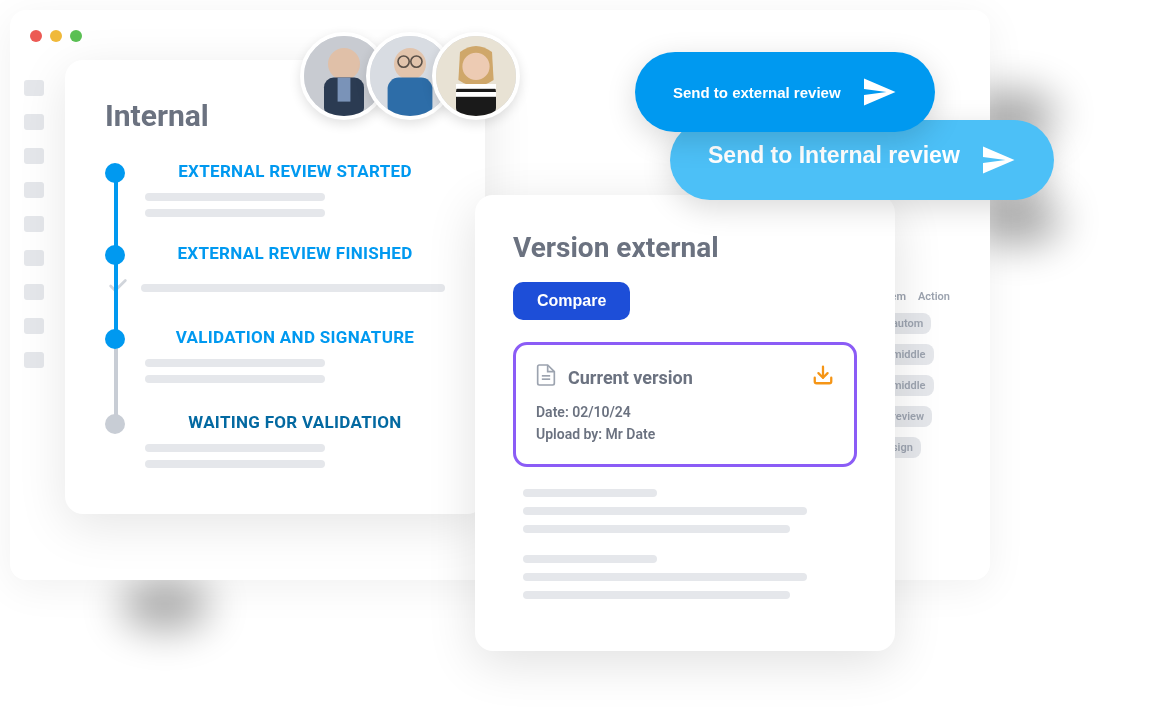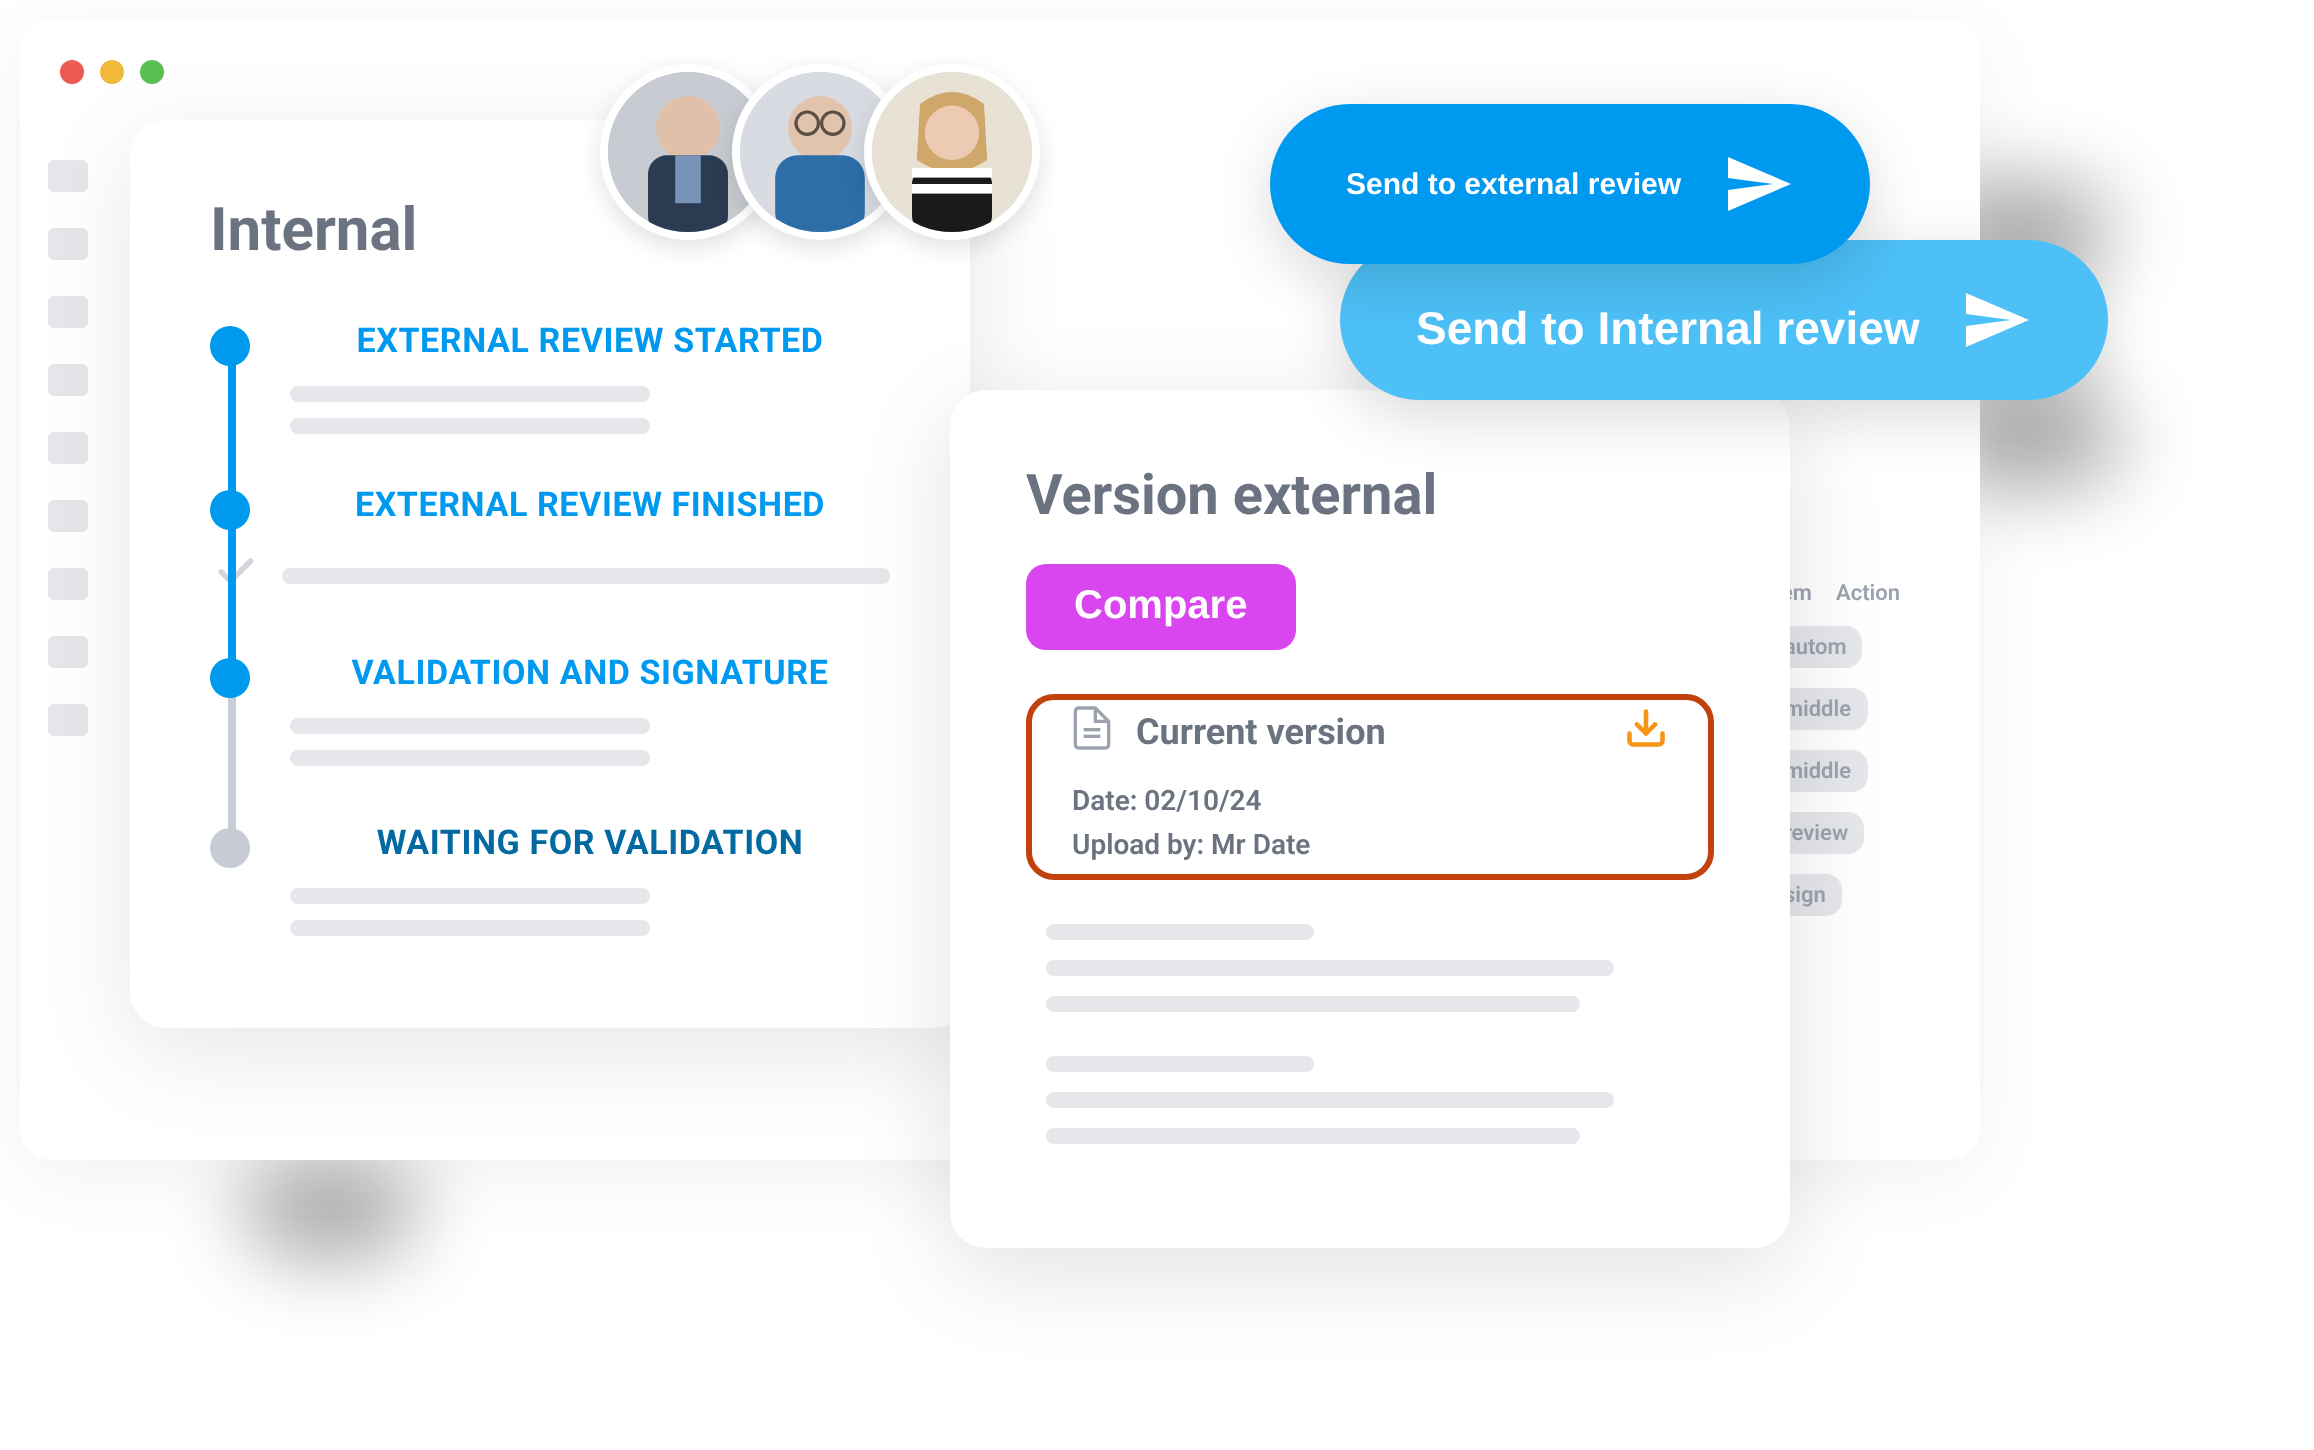--- a/index.html
+++ b/index.html
@@ -46,28 +46,28 @@
 .skeleton-inline .skeleton-line { margin-bottom: 0; flex: 1; }
 
 
 .avatars { position: absolute; top: 32px; left: 300px; display: flex; z-index: 50; }
 .avatar { width: 88px; height: 88px; border-radius: 50%; border: 4px solid #fff; margin-left: -22px; background: #d1d5db; display: flex; align-items: center; justify-content: center; overflow: hidden; box-shadow: 0 4px 12px rgba(0,0,0,0.12); }
 .avatar:first-child { margin-left: 0; }
 .avatar svg { width: 100%; height: 100%; }
 
 
 .btn-external { position: absolute; top: 52px; left: 635px; background: #0099f0; color: #fff; padding: 22px 38px; border-radius: 40px; font-size: 15px; font-weight: 700; display: flex; align-items: center; gap: 20px; z-index: 60; box-shadow: 0 8px 30px rgba(0,0,0,0.15); border: none; cursor: pointer; }
-.btn-internal { position: absolute; top: 120px; left: 670px; background: #4cc0f7; color: #fff; padding: 22px 38px; border-radius: 40px; font-size: 23px; font-weight: 700; display: flex; align-items: flex-end; gap: 20px; z-index: 55; box-shadow: 0 8px 30px rgba(0,0,0,0.15); border: none; cursor: pointer; }
+.btn-internal { position: absolute; top: 120px; left: 670px; background: #4cc0f7; color: #fff; padding: 22px 38px; border-radius: 40px; font-size: 23px; font-weight: 700; display: flex; align-items: flex-start; gap: 20px; z-index: 55; box-shadow: 0 8px 30px rgba(0,0,0,0.15); border: none; cursor: pointer; }
 .send-icon { width: 36px; height: 36px; flex-shrink: 0; }
 
 
 .version-card { position: absolute; top: 195px; left: 475px; width: 420px; background: #fff; border-radius: 18px; box-shadow: 0 12px 50px rgba(0,0,0,0.12); padding: 36px 38px 30px 38px; z-index: 40; }
 .version-title { font-size: 28px; font-weight: 700; color: #6b7280; margin-bottom: 18px; }
-.compare-btn { background: #d946ef; color: #fff; border: none; padding: 10px 24px; border-radius: 10px; font-size: 20px; font-weight: 700; cursor: pointer; margin-bottom: 22px; }
-.current-box { border: 3px solid #c2410c; border-radius: 14px; padding: 2px 20px; margin-bottom: 22px; position: relative; }
+.compare-btn { background: #1d4ed8; color: #fff; border: none; padding: 10px 24px; border-radius: 10px; font-size: 16px; font-weight: 700; cursor: pointer; margin-bottom: 22px; }
+.current-box { border: 3px solid #8b5cf6; border-radius: 14px; padding: 18px 20px; margin-bottom: 22px; position: relative; }
 .current-head { display: flex; align-items: center; gap: 12px; margin-bottom: 10px; }
 .doc-icon { color: #9ca3af; }
 .current-label { font-size: 18px; font-weight: 700; color: #6b7280; }
 .download-icon { margin-left: auto; color: #f59516; cursor: pointer; }
 .meta { font-size: 14px; font-weight: 600; color: #6b7280; line-height: 1.6; }
 .version-skeleton-group { padding-left: 10px; margin-bottom: 22px; }
 .version-skeleton-group .skeleton-line { margin-bottom: 10px; }
 .sk-40 { width: 40%; }
 .sk-85 { width: 85%; }
 .sk-80 { width: 80%; }

